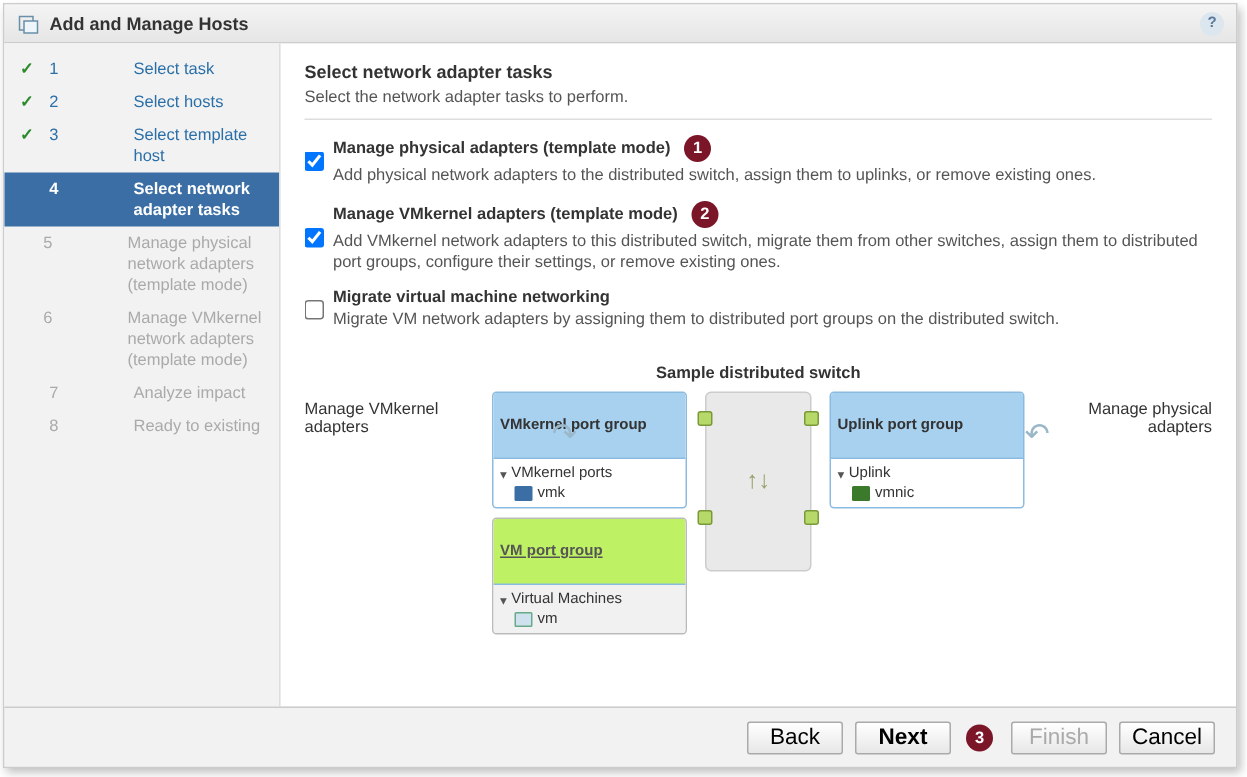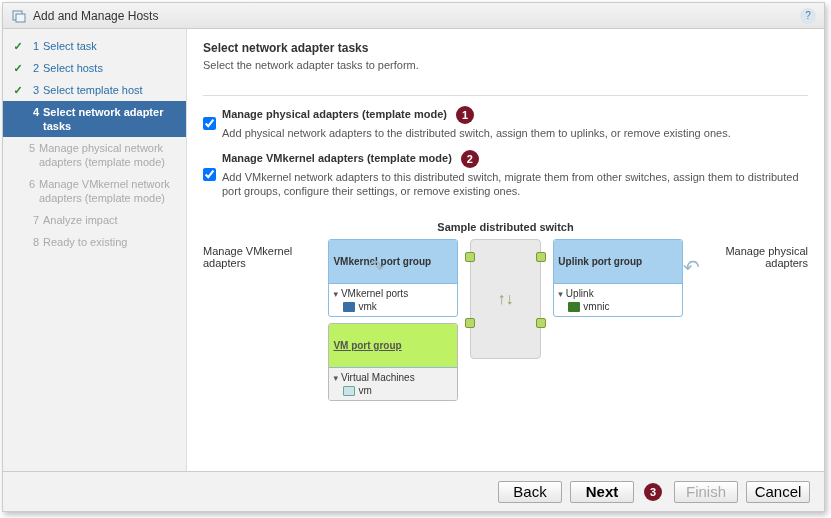--- a/index.html
+++ b/index.html
@@ -22,21 +22,21 @@
     display: flex;
     flex-direction: column;
   }
   .titlebar {
     height: 26px;
     background: linear-gradient(#f4f4f4,#e6e6e6);
     border-bottom: 1px solid #ccc;
     display: flex;
     align-items: center;
     padding: 0 8px;
-    font-weight: normal;
+    font-weight: bold;
     font-size: 12px;
     color: #333;
   }
   .titlebar .icon { width: 16px; height: 16px; margin-right: 6px; display:flex;align-items:center;justify-content:center;}
   .titlebar .spacer { flex: 1; }
   .help { width: 16px; height: 16px; border-radius: 50%; background: #dbe6ef; color:#4a6; font-size:10px; display:flex;align-items:center;justify-content:center; color:#5a7a9a;}
   .body { flex: 1; display: flex; background:#fff; }
   .sidebar {
     width: 184px;
     background: #f2f2f2;
@@ -46,38 +46,38 @@
   .step {
     display: flex;
     align-items: flex-start;
     padding: 4px 8px 4px 8px;
     font-size: 11px;
     line-height: 14px;
     cursor: pointer;
   }
   .step .mark { width: 14px; text-align:center; margin-right:4px; flex-shrink:0;}
   .step .num { width: 10px; text-align:right; margin-right:4px; flex-shrink:0;}
-  .step .label { flex:1; }
+  .step .label { flex:1;margin-left:46px; }
   .step.done .mark { color: #2a8a2a; font-weight:bold;}
   .step.done { color: #2a6fa8; }
   .step.active {
     background: #3a6ea5;
     color: #fff;
     font-weight: bold;
   }
   .step.sub { padding-left: 22px; color:#aaa; cursor:default;}
   .step.future { color:#aaa; cursor:default;}
   .content {
     flex: 1;
     padding: 12px 16px 8px 16px;
     position: relative;
     overflow:hidden;
   }
   .content h2 { font-size: 12px; font-weight:bold; margin-bottom:4px;}
-  .subtitle { color:#555; margin-bottom:24px;}
+  .subtitle { color:#555; margin-bottom:8px;}
   hr.sep { border:none; border-top:1px solid #ddd; margin:4px 0 10px 0;}
   .option { margin-bottom:10px; display:flex; align-items:center;}
   .option input { margin-top:1px; margin-right:6px; flex-shrink:0; }
   .option .txt { flex:1; }
   .option .lbl { font-weight:bold; display:inline; }
   .option .desc { color:#555; display:block; margin-top:2px; line-height:14px;}
   .callout {
     display:inline-flex; width:18px; height:18px; border-radius:50%;
     background:#7b1528; color:#fff; font-weight:bold; font-size:11px;
     align-items:center;justify-content:center; margin-left:6px; vertical-align:middle;
@@ -219,20 +219,27 @@
 
       <div class="option">
         <input type="checkbox" checked="" style="">
         <div class="txt">
           <span class="lbl">Manage VMkernel adapters (template mode)</span>
           <span class="callout">2</span>
           <span class="desc">Add VMkernel network adapters to this distributed switch, migrate them from other switches, assign them to distributed port groups, configure their settings, or remove existing ones.</span>
         </div>
       </div>
 
+      <div class="option">
+        <input type="checkbox" style="">
+        <div class="txt">
+          <span class="lbl">Migrate virtual machine networking</span>
+          <span class="desc">Migrate VM network adapters by assigning them to distributed port groups on the distributed switch.</span>
+        </div>
+      </div>
 
       <div class="diagram">
         <div class="diag-title">Sample distributed switch</div>
         <div class="diag-row">
           <div class="diag-side left">Manage VMkernel adapters</div>
 
           <span class="swarrow-l" style="left:165px;top:34px;">↷</span>
 
           <div class="portcol">
             <div class="portgroup">

